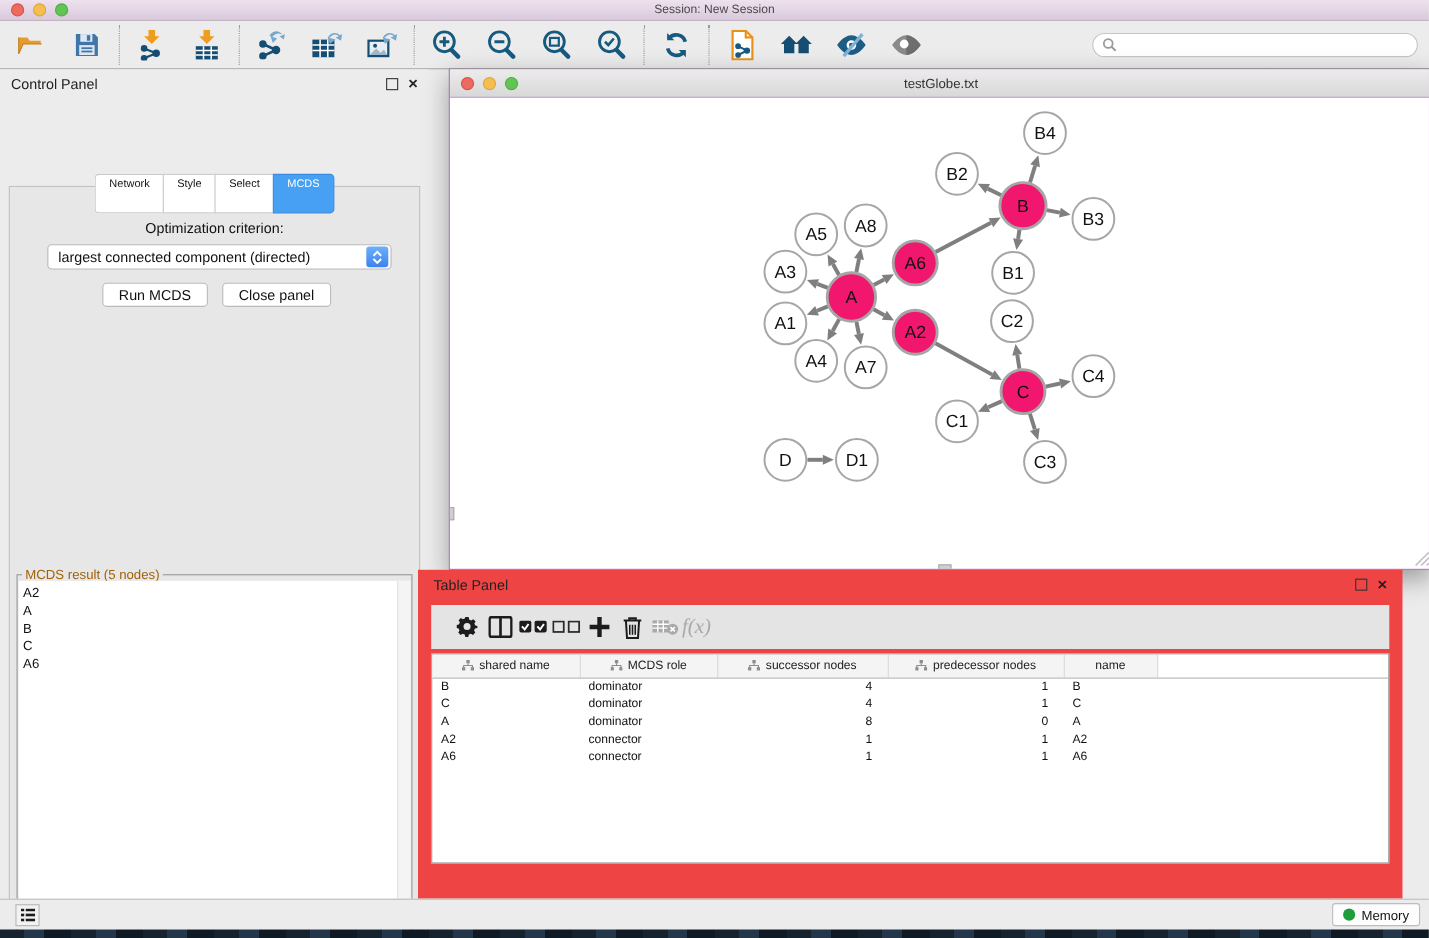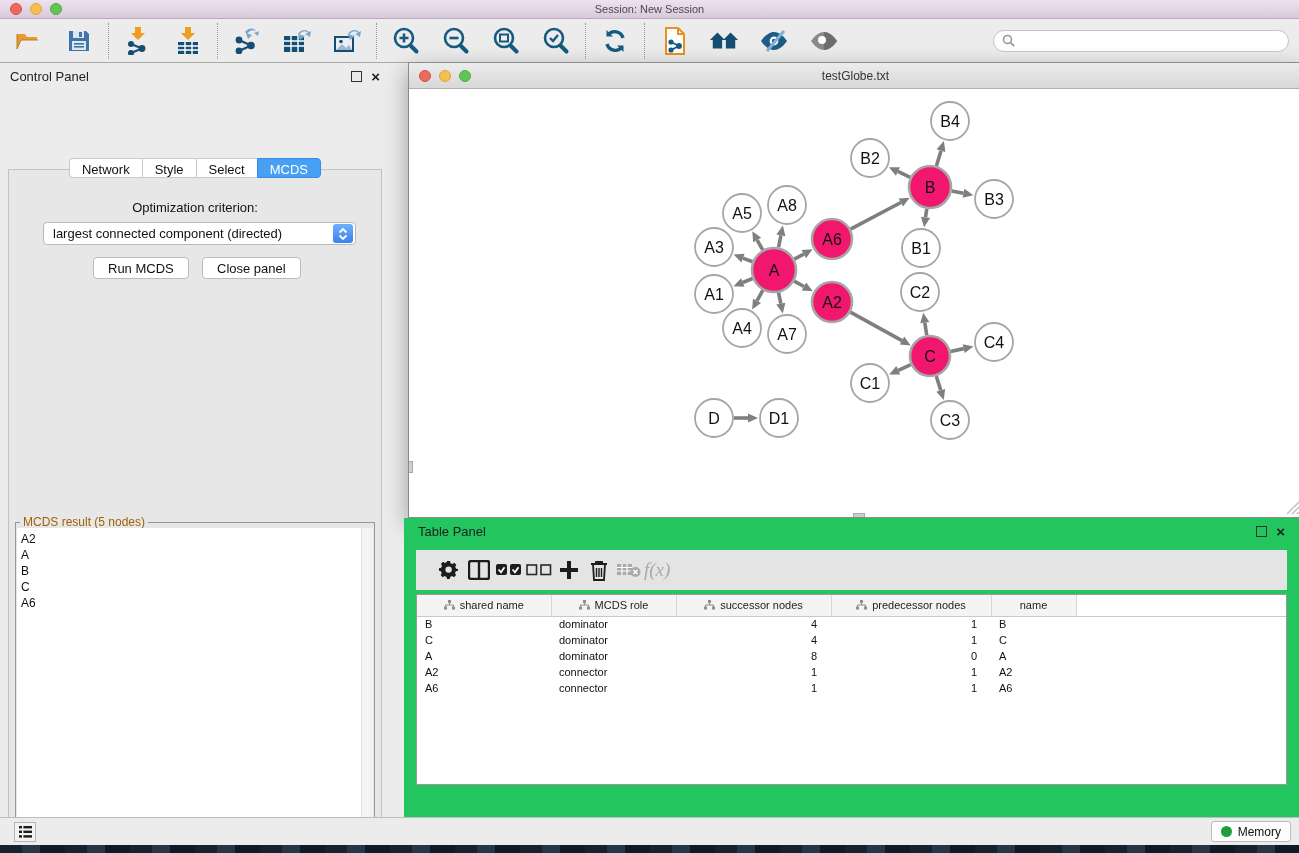--- a/index.html
+++ b/index.html
@@ -30,21 +30,21 @@
   #search-icon { position:absolute; left:9px; top:4px; }
 
   
   #control-panel { left:0; top:63px; width:390px; height:754px; background:#ececec; }
   #cp-header { height:26px; display:flex; align-items:center; padding:0 10px; }
   #cp-title { font-size:13px; color:#222; }
   .panel-winbtns { margin-left:auto; display:flex; gap:9px; align-items:center; }
   .float-btn { width:11px; height:11px; border:1.5px solid #333; background:transparent; }
   .close-x { font-size:15px; font-weight:bold; color:#222; line-height:11px; }
   #cp-tabs { position:absolute; left:0; top:95px; width:390px; display:flex; justify-content:center; z-index:2; }
-  .cp-tab { font-size:13px; padding:3px 12px 0; background:#fff; border:1px solid #c9c9c9; border-right:none; color:#111; }
+  .cp-tab { font-size:10px; padding:3px 12px 20px; background:#fff; border:1px solid #c9c9c9; border-right:none; color:#111; }
   .cp-tab:first-child { border-radius:4px 0 0 4px; }
   .cp-tab:last-child { border-right:1px solid #c9c9c9; border-radius:0 4px 4px 0; }
   .cp-tab.active { background:#47a0f4; border-color:#3a8ce0; color:#fff; }
   #cp-content { position:absolute; left:8px; top:106px; width:374px; height:706px;
     background:#e7e7e7; border:1px solid #c2c2c2; }
   #opt-label { position:absolute; left:0; top:30px; width:100%; text-align:center; font-size:13px; color:#111; }
   #criterion-select { position:absolute; left:34px; top:52px; width:313px; height:23px;
     background:#fff; border:1px solid #b9b9b9; border-radius:4px; display:flex; align-items:center; }
   #criterion-value { flex:1; font-size:13px; padding-left:9px; color:#111; white-space:nowrap; }
   #criterion-stepper { width:20px; height:19px; margin-right:2px; border-radius:3px;
@@ -69,21 +69,21 @@
     border:1px solid #8a8a8a; box-shadow:0 8px 22px rgba(0,0,0,.35); }
   #net-titlebar { height:26px; background:linear-gradient(#ececec,#d8d8d8);
     border-bottom:1px solid #b0b0b0; display:flex; align-items:center; position:relative; }
   #net-title { position:absolute; left:0; right:0; text-align:center; font-size:12px; color:#333; }
   #net-canvas { position:relative; width:893px; height:428px; background:#fff; overflow:hidden; }
   #resize-grip { position:absolute; right:2px; bottom:2px; width:14px; height:14px; opacity:.55; }
   .edge-grip-v { position:absolute; left:-1px; top:372px; width:5px; height:12px; background:#cfcfcf; border:1px solid #aaa; }
   .edge-grip-h { position:absolute; left:444px; bottom:-1px; width:12px; height:5px; background:#cfcfcf; border:1px solid #aaa; }
 
   
-  #table-panel { left:404px; top:518px; width:895px; height:299px; background:#22c55e; }
+  #table-panel { left:380px; top:518px; width:895px; height:299px; background:#ef4444; }
   #tp-header { height:26px; display:flex; align-items:center; padding:0 14px; }
   #tp-title { font-size:13px; color:#222; }
   #tp-toolbar { position:absolute; left:12px; top:32px; width:871px; height:40px; background:#e4e4e4;
     display:flex; align-items:center; padding-left:18px; }
   #tp-table-wrap { position:absolute; left:12px; top:76px; width:871px; height:191px; background:#fff;
     border:1px solid #9a9a9a; overflow:hidden; }
   table#node-table { border-collapse:collapse; table-layout:fixed; font-size:11px; color:#111; }
   #node-table th { height:21px; background:#f4f4f4; border-bottom:1px solid #c9c9c9;
     border-right:1px solid #d7d7d7; font-weight:normal; font-size:11px; color:#222; }
   #node-table th .th-inner { display:flex; align-items:center; justify-content:center; gap:5px; }

